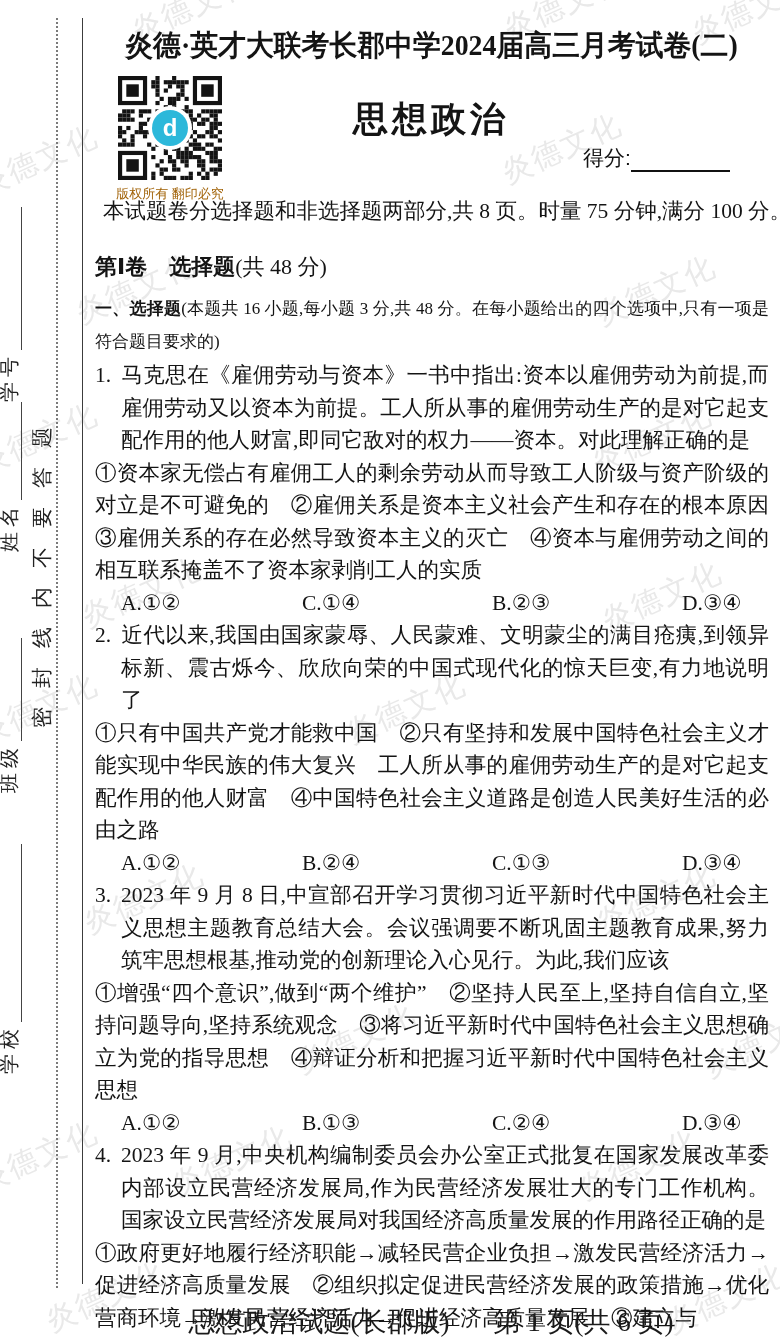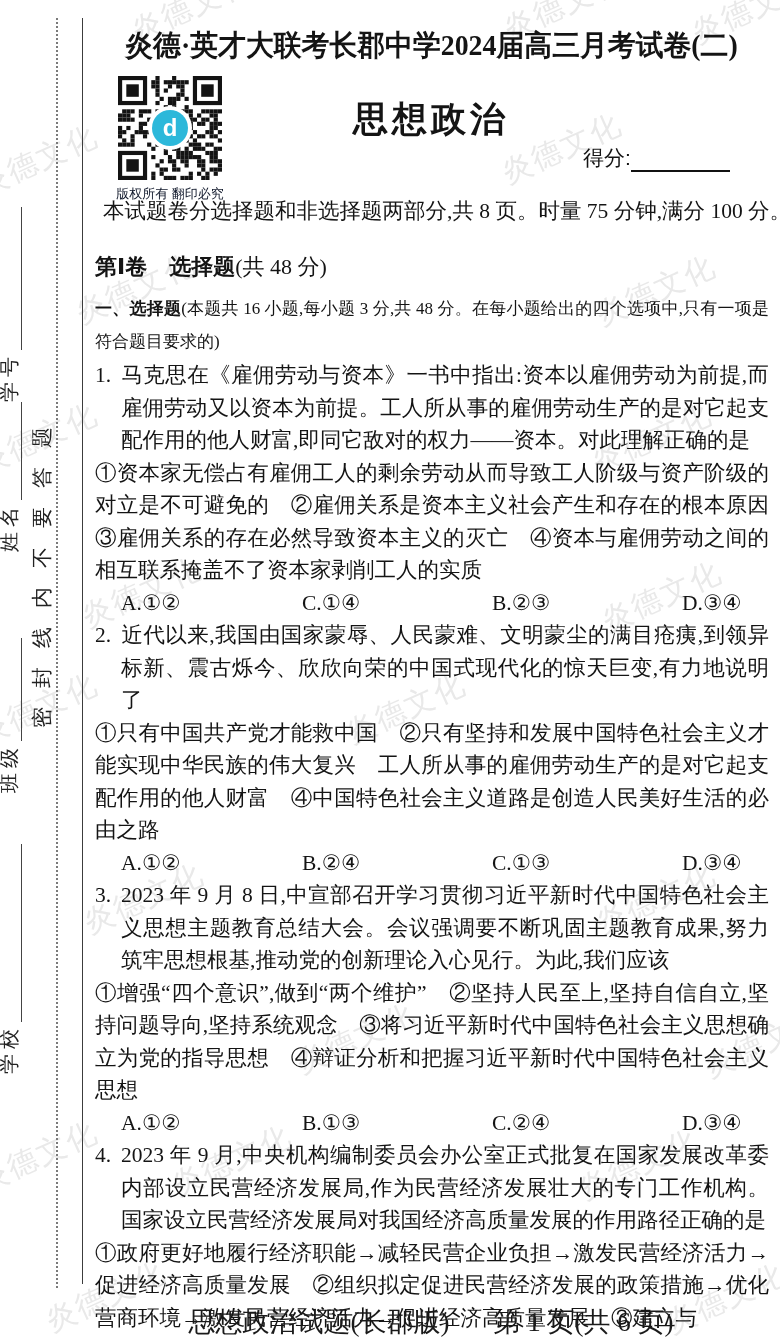--- a/index.html
+++ b/index.html
@@ -24,21 +24,21 @@
   
   .exam-title{position:absolute;left:83px;width:697px;top:26px;text-align:center;
               font-weight:700;font-size:29px;white-space:nowrap;
               transform:scaleX(.96);transform-origin:50% 0;}
   .qr{position:absolute;left:118px;top:76px;width:104px;}
   .qr svg{display:block;}
   .qr-logo{position:absolute;left:34px;top:34px;width:36px;height:36px;border-radius:50%;
            background:#2cb8da;box-shadow:0 0 0 4px #fff;display:flex;align-items:center;
            justify-content:center;color:#fff;font:700 24px "Liberation Sans","DejaVu Sans",sans-serif;}
   .qr-caption{width:112px;margin-left:-4px;text-align:center;font-family:"Liberation Sans","DejaVu Sans",sans-serif;
-              font-size:13px;color:#0f172a;margin-top:5px;white-space:nowrap;}
+              font-size:13px;color:#a16207;margin-top:5px;white-space:nowrap;}
   .subject{position:absolute;left:95px;width:672px;top:96px;text-align:center;
            font-family:"Liberation Sans","DejaVu Sans",sans-serif;
            font-weight:700;font-size:35px;letter-spacing:4px;}
   .score-row{position:absolute;left:583px;top:144px;font-family:"Liberation Sans","DejaVu Sans",sans-serif;
              font-weight:400;font-size:21px;}
   .score-line{display:inline-block;width:99px;height:21px;border-bottom:2px solid #111;vertical-align:bottom;}
 
   
   .intro{position:absolute;left:103px;top:196px;width:670px;font-size:21.5px;white-space:nowrap;}
   .part-heading{position:absolute;left:95px;width:672px;top:252px;text-align:left;font-size:22px;}

